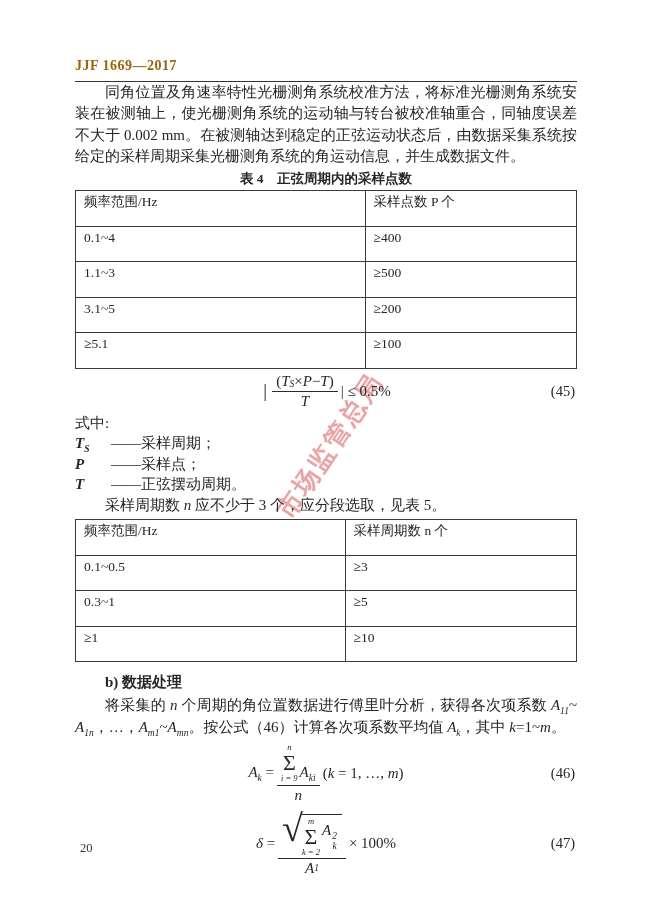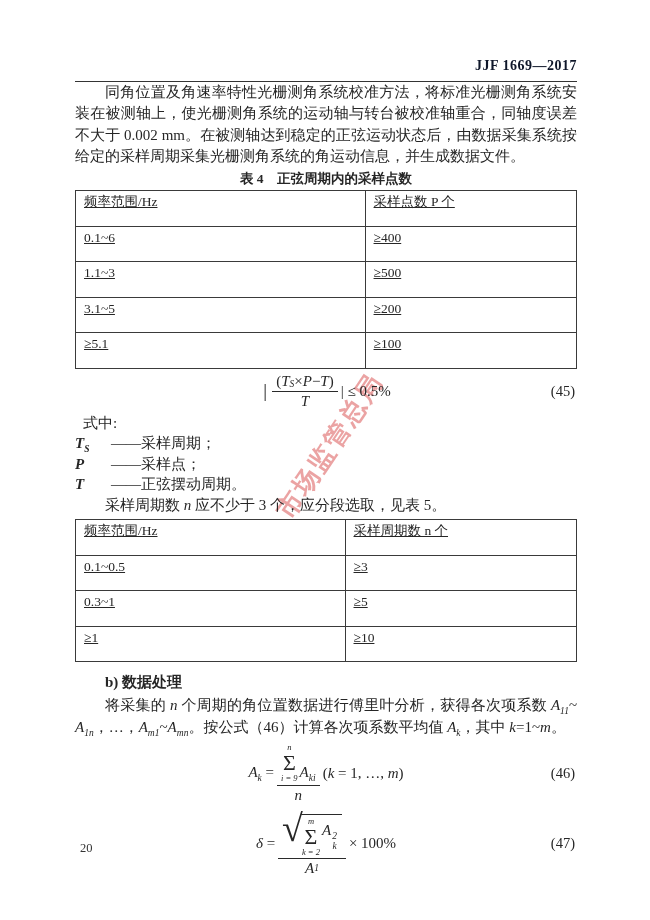--- a/index.html
+++ b/index.html
@@ -1,47 +1,47 @@
 <!DOCTYPE html>
 <html><head>
 <meta charset="utf-8">
 <style>
   html,body{margin:0;padding:0;background:#ffffff;}
   .page{position:relative;width:650px;height:920px;background:#fff;overflow:hidden;
         font-family:"Liberation Serif","DejaVu Serif",serif;color:#262626;}
   .content{position:absolute;left:75px;width:502px;top:0;}
-  .doc-header{margin-top:58px;text-align:right;font-weight:bold;font-size:14px;letter-spacing:.5px;color:#0f172a;}
+  .doc-header{margin-top:58px;text-align:left;font-weight:bold;font-size:14px;letter-spacing:.5px;color:#a16207;}
   .rule{border:none;border-top:1.6px solid #343434;margin:7px 0 0 0;}
   p.body{font-size:15px;line-height:21.3px;text-align:justify;margin:0;text-indent:2em;word-break:break-all;}
   .mt10{margin-top:10px;} .mt8{margin-top:8px;}
   .tbl-title{text-align:center;font-weight:bold;font-size:13.5px;line-height:16px;margin-top:4px;}
   table.dt{width:100%;border-collapse:collapse;margin-top:3px;font-size:13.5px;
            border:1.6px solid #3a3a3a;table-layout:fixed;}
-  table.dt td{border:1px solid #3a3a3a;height:22.5px;padding:0 0 12px 8px;vertical-align:middle;text-decoration:underline;}
+  table.dt td{border:1px solid #3a3a3a;height:22.5px;padding:0 0 12px 8px;vertical-align:middle;}
   .c1-56{width:56%;} .c1-52{width:52%;}
   .var{font-style:italic;}
   sub{font-size:9.5px;font-style:italic;line-height:1;}
   .eqrow{position:relative;display:flex;justify-content:center;align-items:center;font-size:15px;}
   .eqno{position:absolute;right:2px;top:50%;transform:translateY(-50%);font-size:14.5px;font-style:normal;}
   .frac{display:inline-flex;flex-direction:column;align-items:center;margin:0 3px;}
   .frac>.num{display:inline-flex;align-items:flex-end;padding:0 4px 1px 4px;}
   .frac>.den{display:flex;justify-content:center;align-items:center;border-top:1.2px solid #2a2a2a;
              align-self:stretch;padding-top:1px;}
   .bar{font-size:19px;margin:0 2px;}
   .sum{display:inline-flex;flex-direction:column;align-items:center;line-height:1;margin:0 2px 0 0;}
   .sum .lim{font-size:8.5px;font-style:italic;line-height:1.1;}
   .sum .sigma{font-size:22px;line-height:1;}
   .supsub{display:inline-flex;flex-direction:column;align-items:center;font-size:9.5px;
           font-style:italic;line-height:1.05;vertical-align:-4px;margin-left:1px;}
   .radical{display:inline-flex;align-items:flex-start;}
   .rt{font-size:38px;line-height:1;font-weight:400;}
   .rad-under{border-top:1.5px solid #2a2a2a;display:inline-flex;align-items:center;
              padding:2px 5px 0 1px;margin-top:5px;margin-left:-2px;}
   .defs{font-size:15px;margin-top:3px;}
-  .def-label{line-height:20px;margin-left:8px;}
+  .def-label{line-height:20px;}
   .def-row{display:flex;line-height:20.3px;}
   .def-sym{width:36px;flex:none;font-weight:bold;}
   .sec-heading{font-size:15px;font-weight:bold;margin:11px 0 0 0;text-indent:2em;}
   .page-number{position:absolute;left:80px;top:841px;font-size:12.5px;color:#333;}
   .watermark{position:absolute;left:330px;top:446px;transform:translate(-50%,-50%) rotate(-56deg);
              font-size:26px;letter-spacing:2px;font-weight:bold;color:rgba(219,88,88,0.55);
              white-space:nowrap;pointer-events:none;}
 </style>
 </head>
 <body>
@@ -58,21 +58,21 @@
     <p class="body mt10">同角位置及角速率特性光栅测角系统校准方法，将标准光栅测角系统安装在被测轴上，使光栅测角系统的运动轴与转台被校准轴重合，同轴度误差不大于 0.002 mm。在被测轴达到稳定的正弦运动状态后，由数据采集系统按给定的采样周期采集光栅测角系统的角运动信息，并生成数据文件。</p>
 
     <div class="tbl-title">表 4　正弦周期内的采样点数</div>
     <table class="dt">
       <tbody>
         <tr>
           <td class="c1-56">频率范围/Hz</td>
           <td>采样点数 P 个</td>
         </tr>
         <tr>
-          <td>0.1~6</td>
+          <td>0.1~4</td>
           <td>≥400</td>
         </tr>
         <tr>
           <td>1.1~3</td>
           <td>≥500</td>
         </tr>
         <tr>
           <td>3.1~5</td>
           <td>≥200</td>
         </tr>

